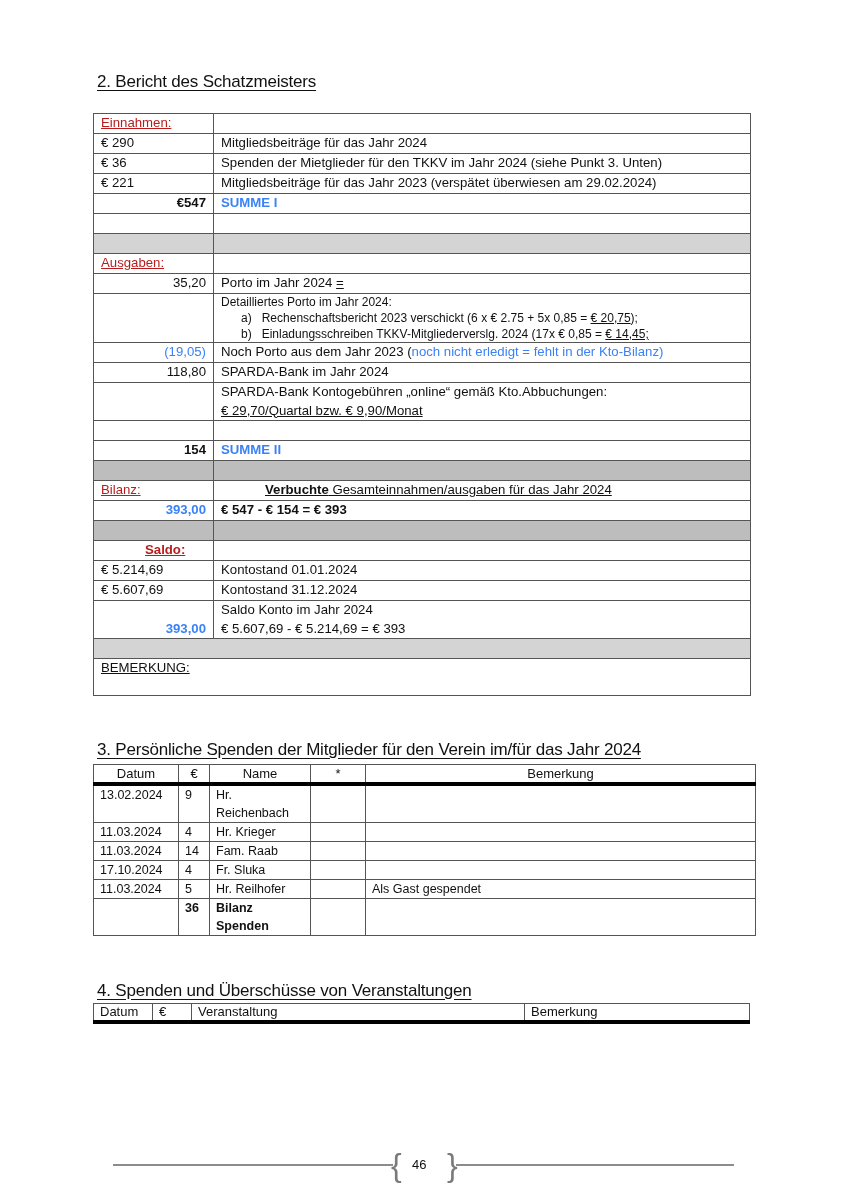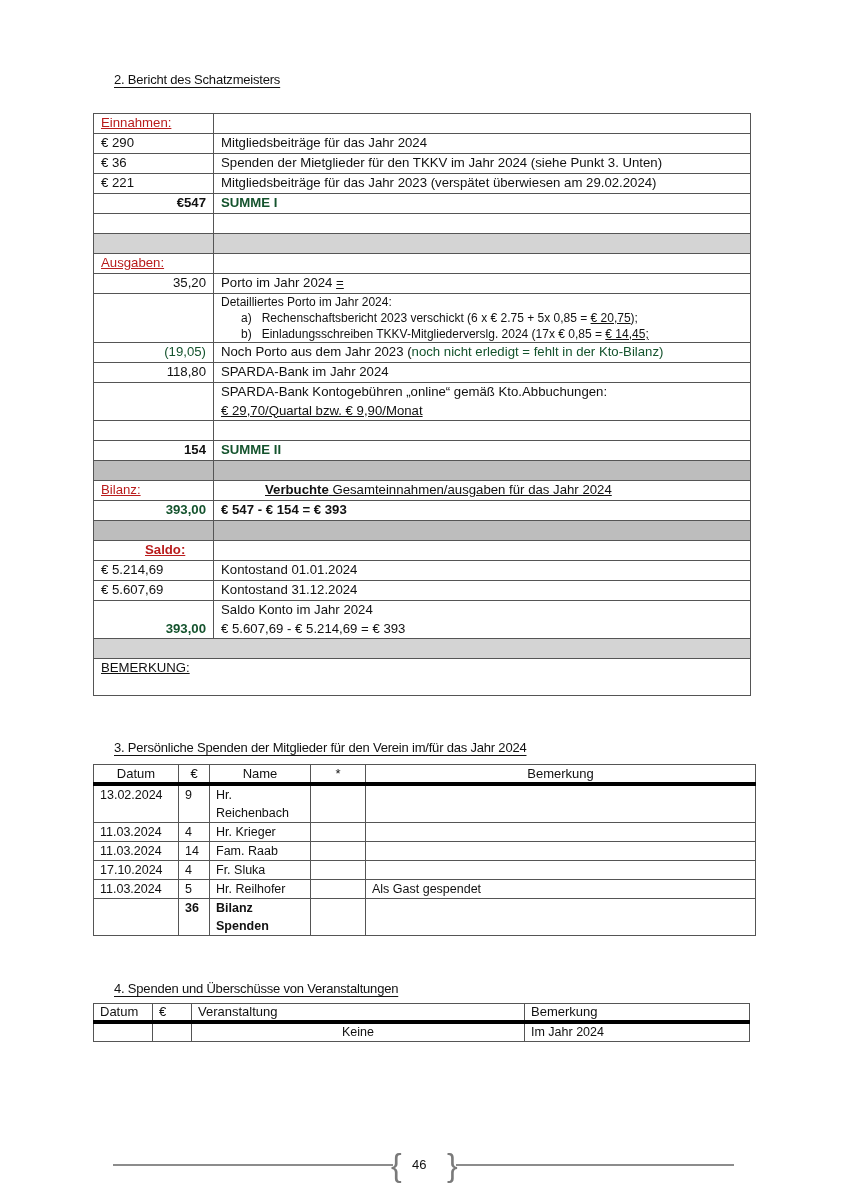--- a/index.html
+++ b/index.html
@@ -1,25 +1,25 @@
 <!DOCTYPE html>
 <html><head>
 <meta charset="utf-8">
 <style>
   html, body { margin:0; padding:0; background:#fff; }
   body { width:848px; height:1200px; position:relative; font-family:"Liberation Sans", sans-serif; color:#111; overflow:hidden; }
-  .h { position:absolute; left:114px; font-size:13px; text-decoration:underline; text-underline-offset:3px; white-space:nowrap; letter-spacing:-0.2px; }
+  .h { position:absolute; left:97px; font-size:17px; text-decoration:underline; text-underline-offset:3px; white-space:nowrap; letter-spacing:-0.2px; }
   table { border-collapse:collapse; position:absolute; font-size:13.2px; }
   td, th { border:1px solid #555; padding:0 7px; vertical-align:top; line-height:18.5px; font-weight:normal; }
   .t1 { left:93px; top:113px; width:658px; }
   .t1 td { height:19px; }
   .c1 { width:105px; }
   .r { text-align:right; }
   .green { color:#b91c1c; text-decoration:underline; }
-  .red { color:#14532d; }
+  .red { color:#3b82f6; }
   .bold { font-weight:bold;margin-left:44px; }
   .gray td { background:#d4d4d4; height:19px; }
   .gray2 td { background:#bdbdbd; height:19px; }
   .u { text-decoration:underline; }
   .small { font-size:12px; line-height:16px; }
   .sub { padding-left:20px; display:block; }
   .t2 { left:93px; top:764px; width:663px; font-size:12.5px; }
   .t2 th { border-bottom:4px solid #000; text-align:center; font-size:13px; line-height:17px; padding:0 4px; }
   .t2 td { line-height:18px; padding:0 6px; }
   .t3 { left:93px; top:1003px; width:657px; font-size:12.5px; }
@@ -206,26 +206,20 @@
 <div class="h" style="top:981px;">4. Spenden und Überschüsse von Veranstaltungen</div>
 
 <table class="t3">
   <tbody>
       <tr>
     <th style="width:46px;">Datum</th>
     <th style="width:26px;">€</th>
     <th style="width:320px;">Veranstaltung</th>
     <th>Bemerkung</th>
   </tr>
-  <tr>
-    <td></td>
-    <td></td>
-    <td style="text-align:center;">Keine</td>
-    <td>Im Jahr 2024</td>
-  </tr>
 </tbody>
   </table>
 
 <div class="footer-line" style="left:113px; width:280px;"></div>
 <div class="brace" style="left:391px;">{</div>
 <div class="pnum">46</div>
 <div class="brace" style="left:447px;">}</div>
 <div class="footer-line" style="left:456px; width:278px;"></div>
 
 </body></html>

